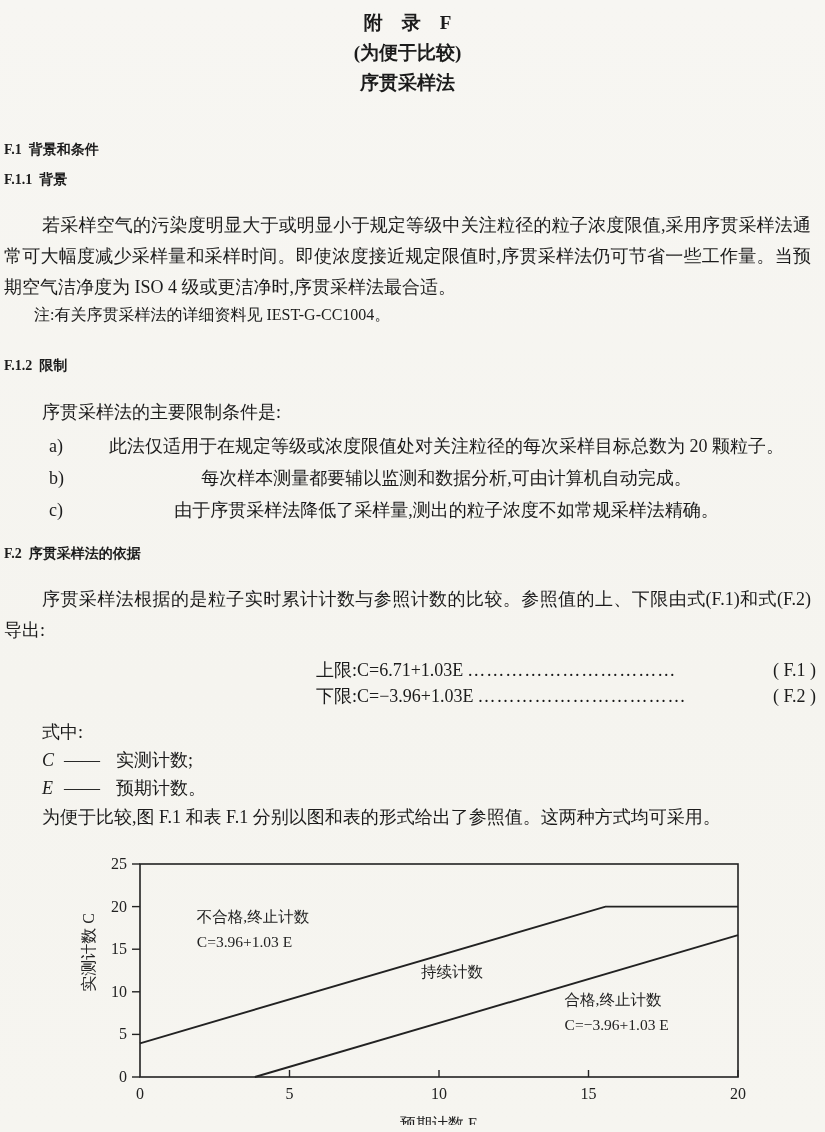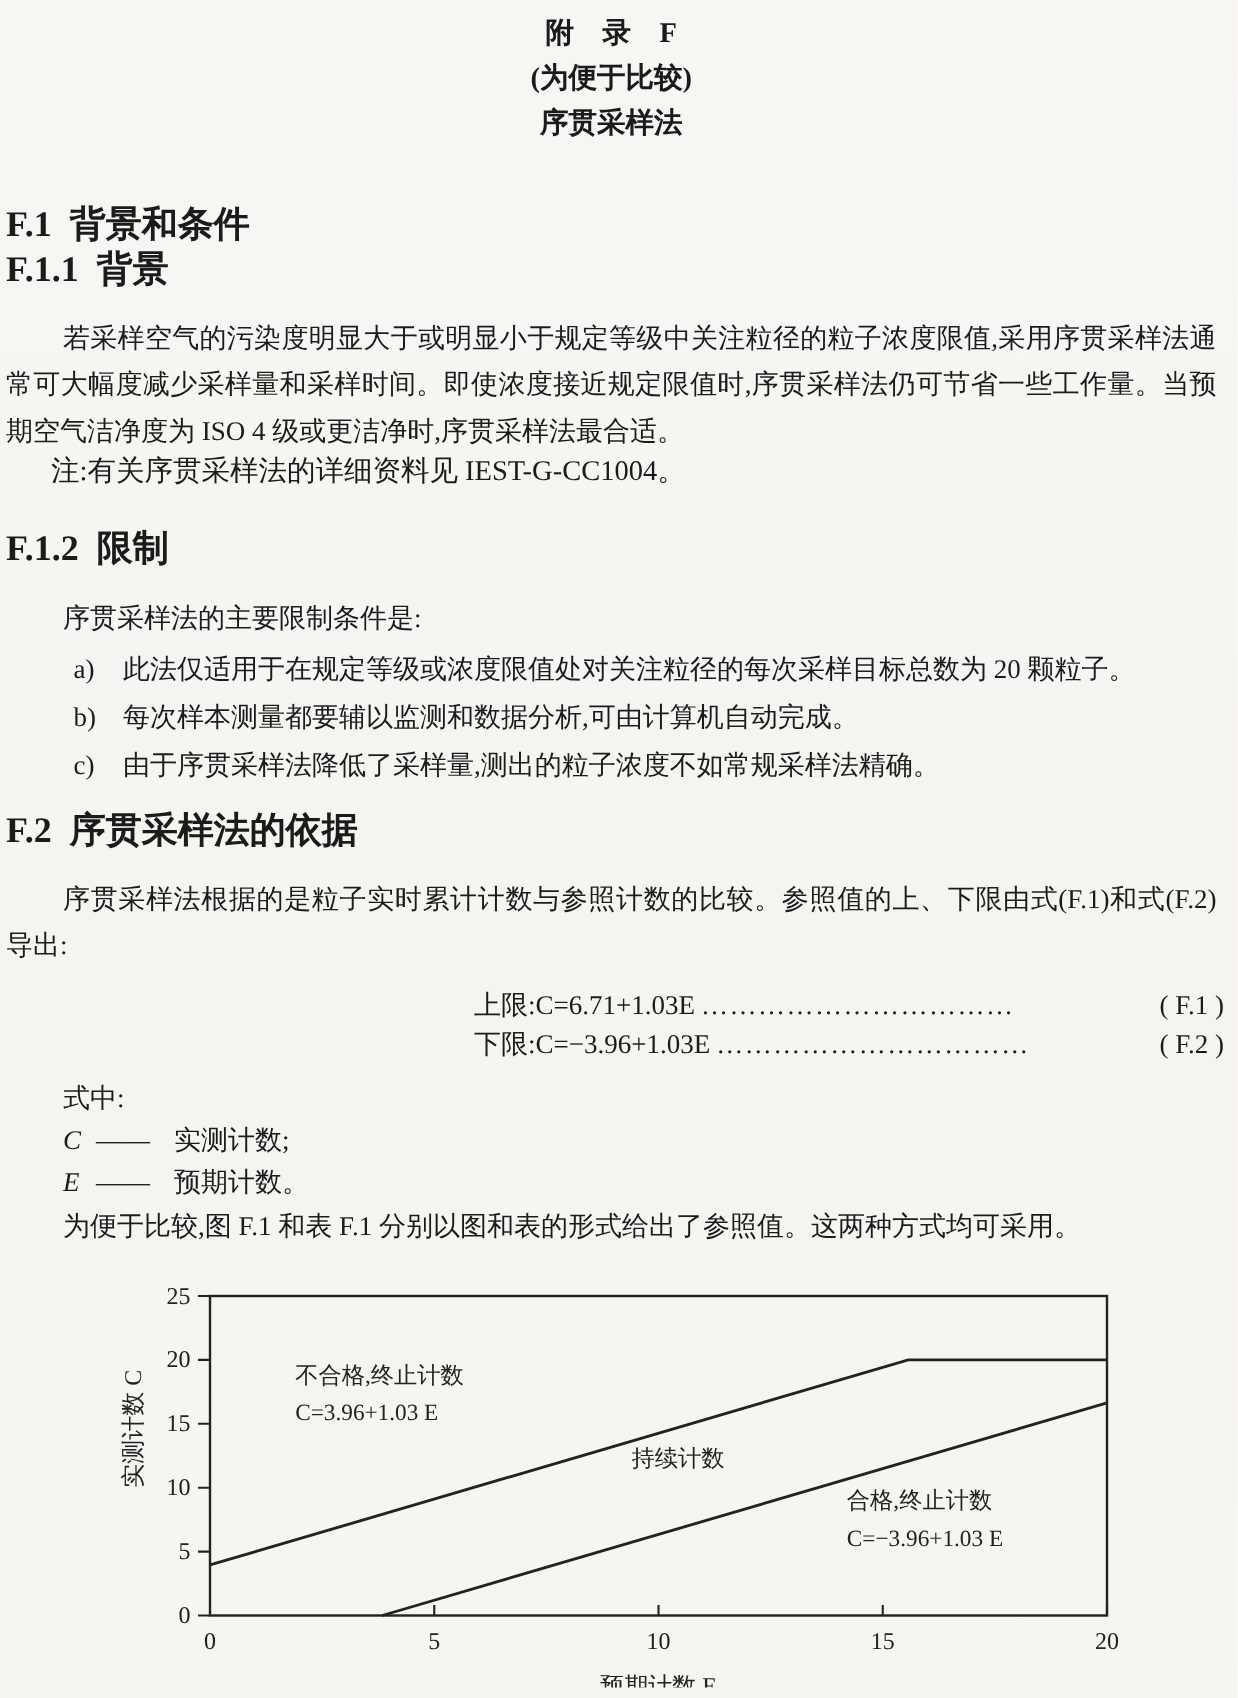--- a/index.html
+++ b/index.html
@@ -11,33 +11,33 @@
     overflow:hidden;
   }
   .page{
     position:relative;box-sizing:border-box;
     width:825px;height:1132px;
     padding:6px 14px 0 4px;
     font-size:18px;line-height:31px;
   }
   .title-block{text-align:center;font-weight:bold;font-size:19px;line-height:30px;margin-top:2px;}
   .title-line{white-space:pre-wrap;}
-  .hd{font-weight:bold;font-size:24px;line-height:30px;white-space:pre-wrap;}
+  .hd{font-weight:bold;font-size:14px;line-height:30px;white-space:pre-wrap;}
   .hd-f1{margin-top:37px;}
   .hd-f11{}
   .hd-f12{margin-top:26px;}
   .hd-f2{margin-top:13px;}
   .para{text-align:justify;text-indent:38px;line-height:31px;}
   .para-f11{margin-top:15px;}
-  .note{font-size:19px;line-height:21px;margin:1px 0 0 30px;}
+  .note{font-size:16px;line-height:21px;margin:1px 0 0 30px;}
   .para-intro{margin-top:16px;}
   .list{margin-top:2px;}
   .list-item{display:flex;line-height:32px;}
   .list-marker{flex:0 0 auto;margin-left:45px;width:33px;}
-  .list-text{flex:1 1 auto;}
+  .list-text{flex:1 1 auto;text-align:center;}
   .para-f2{margin-top:15px;}
   .formula-block{margin-top:11px;}
   .formula-row{display:flex;align-items:baseline;margin-left:312px;width:500px;line-height:26px;white-space:nowrap;}
   .formula-lhs{flex:0 0 auto;}
   .formula-leader{flex:1 1 auto;overflow:hidden;margin:0 4px;letter-spacing:1px;}
   .formula-ref{flex:0 0 auto;}
   .where-block{margin-top:9px;}
   .where-label{margin-left:38px;line-height:28px;}
   .where-row{display:flex;margin-left:38px;line-height:28px;}
   .where-symbol{font-style:italic;width:22px;}

